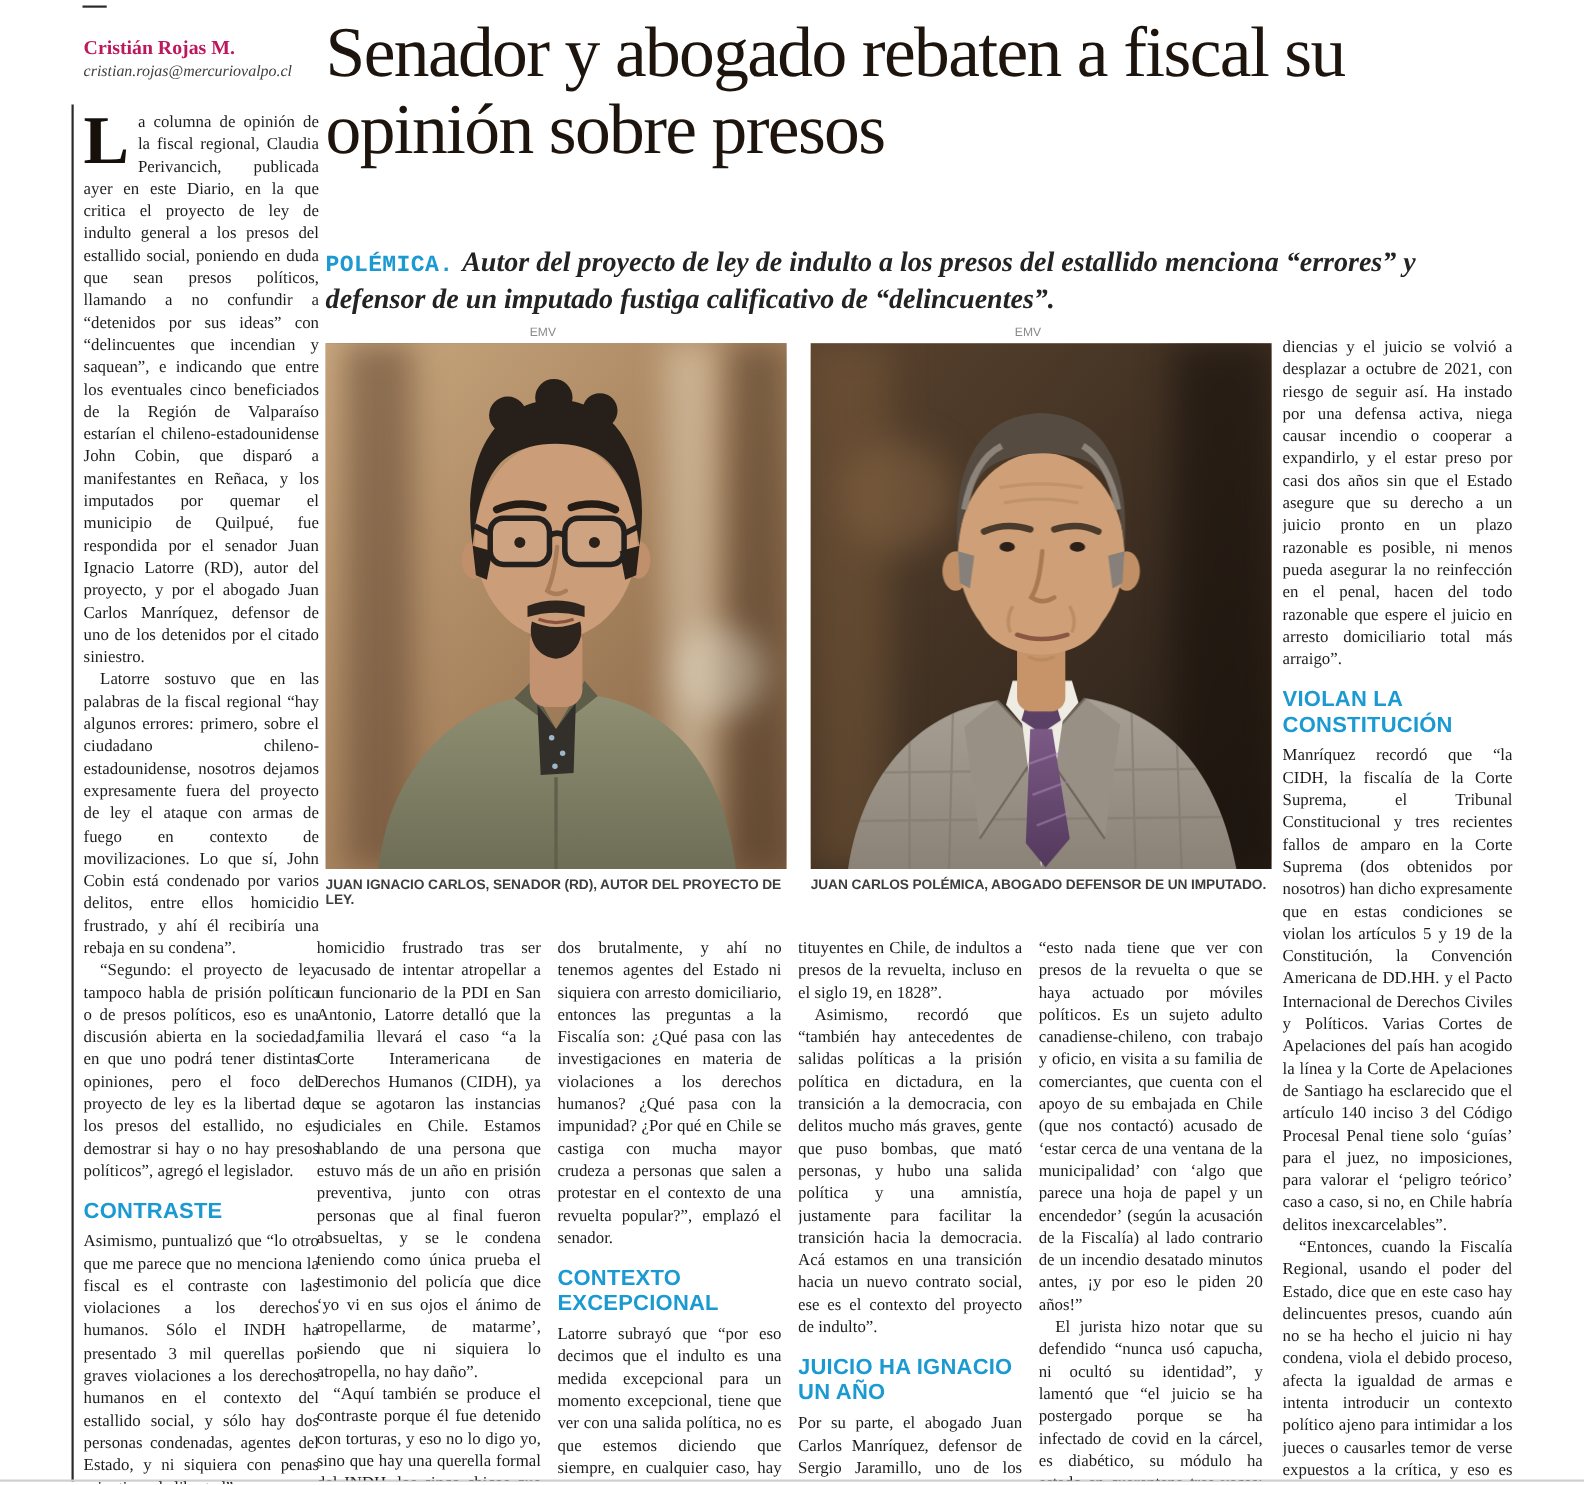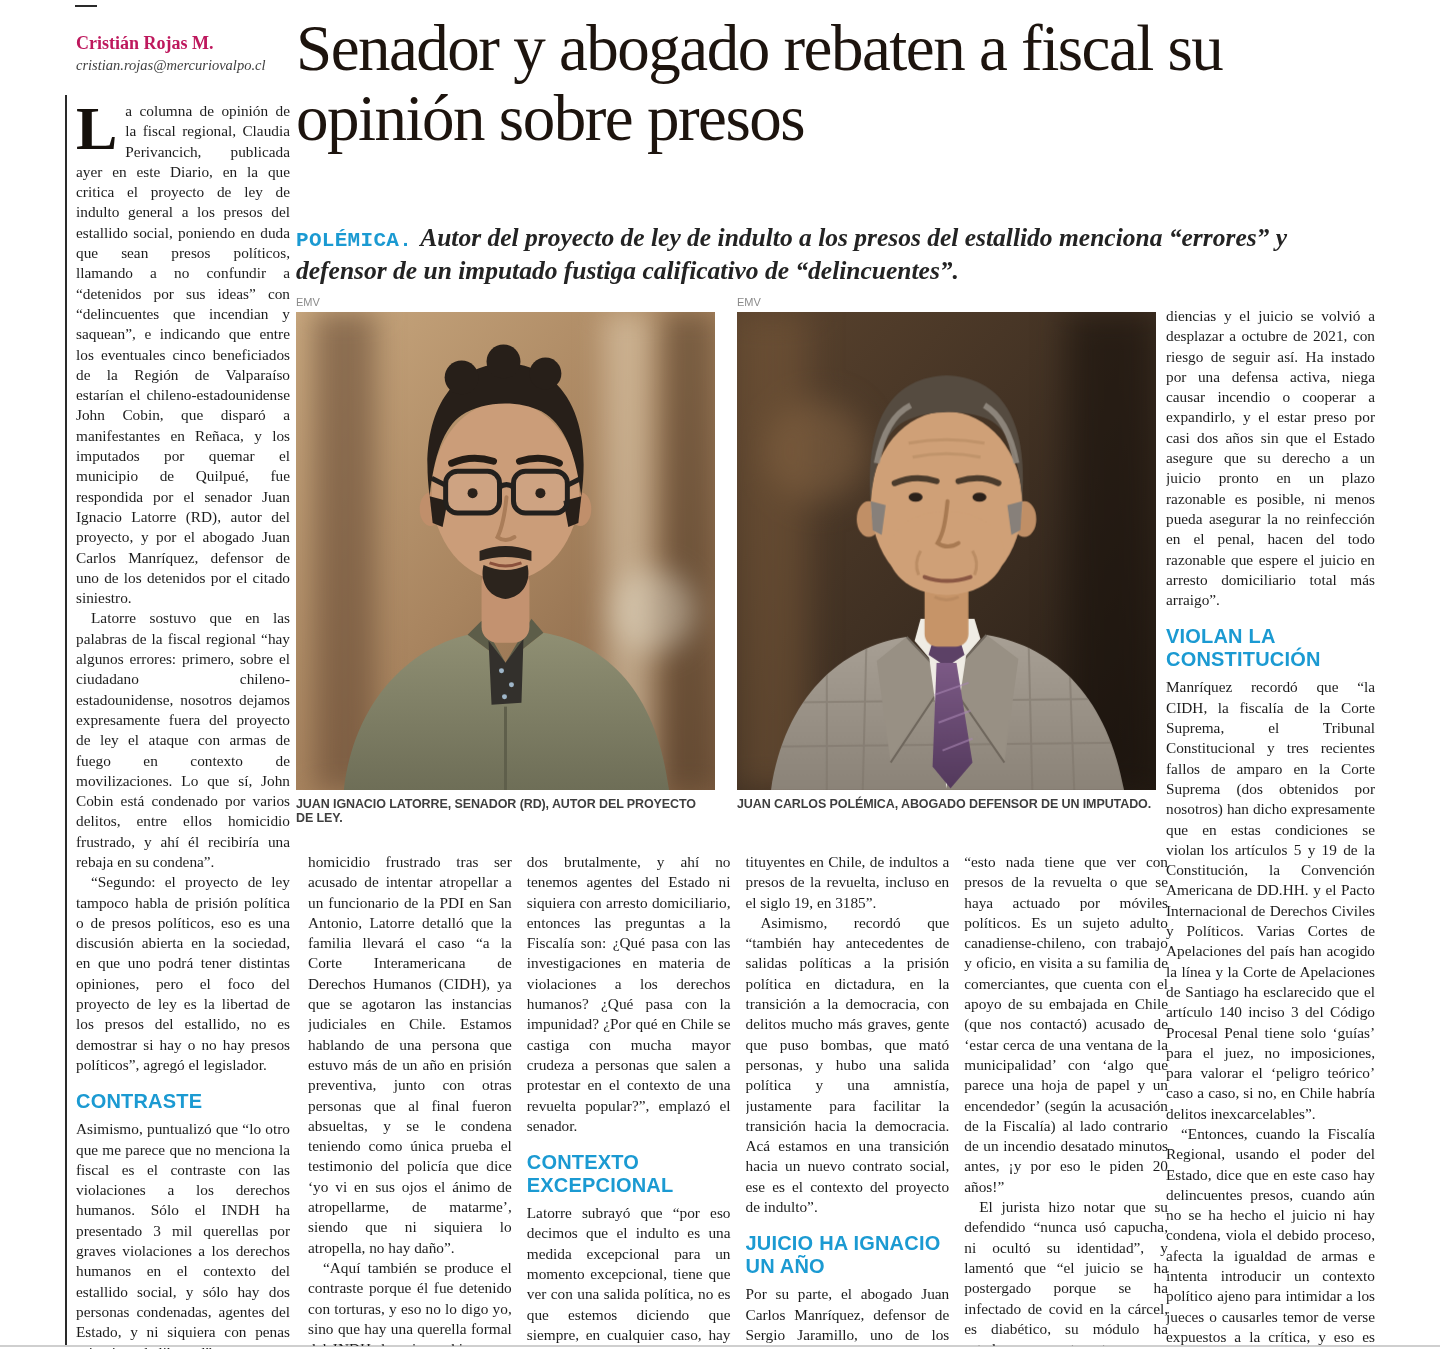--- a/index.html
+++ b/index.html
@@ -36,39 +36,39 @@
   .kicker{
     font-style:normal;font-weight:bold;color:var(--blue);
     font-family:Liberation Mono, monospace;font-size:21px;letter-spacing:.3px;
     margin-right:8px;
   }
 
   
   .photos{position:absolute;left:296px;top:296px;width:860px;display:flex;gap:22px;}
   .photo{flex:1;margin:0;}
   .credit{
-    text-align:left;font-family:"Liberation Sans", sans-serif;font-size:11px;
+    text-align:center;font-family:"Liberation Sans", sans-serif;font-size:11px;
     color:#8a8a8a;padding-right:24px;height:16px;
   }
   .imgbox{height:478px;overflow:hidden;background:#9a7d5f;}
   .imgbox svg{width:100%;height:100%;display:block;}
   figcaption{
     margin-top:7px;font-family:"Liberation Sans", sans-serif;font-weight:bold;
     font-size:12.5px;color:#3e3e3e;letter-spacing:-.1px;
   }
 
   
   .newscol p{margin:0;font-size:15.3px;line-height:20.3px;text-align:justify;hyphens:auto;-webkit-hyphens:auto;}
   .newscol p.indent{text-indent:15px;}
   .subhead{
     font-family:Liberation Sans, sans-serif;font-weight:bold;font-size:20px;
     color:var(--blue);margin:15px 0 6px 0;letter-spacing:.2px;
   }
   .col-left{position:absolute;left:76px;top:101px;width:214px;height:1248px;overflow:hidden;}
-  .bottom-cols{position:absolute;left:308px;top:852px;width:860px;height:494px;display:flex;gap:15px;overflow:hidden;}
+  .bottom-cols{position:absolute;left:288px;top:852px;width:860px;height:494px;display:flex;gap:15px;overflow:hidden;}
   .bottom-cols .newscol{flex:1;overflow:hidden;}
   .col-right{position:absolute;left:1166px;top:306px;width:209px;height:1041px;overflow:hidden;}
 
   .dropcap{
     float:left;font-weight:bold;font-size:62px;line-height:48px;
     padding:3px 8px 0 0;color:#15100b;font-family:"Liberation Serif", serif;
   }
 </style>
 </head>
 <body>
@@ -149,21 +149,21 @@
           <path d="M150,174 L136,167" stroke="#23201d" stroke-width="5"></path>
           <path d="M272,174 L286,167" stroke="#23201d" stroke-width="5"></path>
           <circle cx="177" cy="182" r="5" fill="#2a211a"></circle>
             <circle cx="245" cy="182" r="5" fill="#2a211a"></circle>
           <path d="M211,186 C209,206 206,218 202,226 Q210,232 219,226" stroke="#aa7d59" stroke-width="4" fill="none" stroke-linecap="round"></path>
           <path d="M184,240 Q210,230 236,240 L236,250 Q210,242 184,250 Z" fill="#2c241d"></path>
           <path d="M194,252 Q210,258 226,252" stroke="#8a513c" stroke-width="3" fill="none"></path>
           <path d="M188,254 Q210,264 232,254 C236,270 228,286 210,288 C192,286 184,270 188,254 Z" fill="#2c241d"></path>
         </svg>
       </div>
-      <figcaption>JUAN IGNACIO LATORRE, SENADOR (RD), AUTOR DEL PROYECTO DE LEY.</figcaption>
+      <figcaption>JUAN IGNACIO CARLOS, SENADOR (RD), AUTOR DEL PROYECTO DE LEY.</figcaption>
     </figure>
 
     <figure class="photo">
       <div class="credit">EMV</div>
       <div class="imgbox">
         <svg viewBox="0 0 420 480" preserveAspectRatio="xMidYMid slice" aria-hidden="true">
           <defs>
             <linearGradient id="bgB" x1="0" y1="0" x2="1" y2="1">
               <stop offset="0" stop-color="#5a432e"></stop>
                 <stop offset="0.6" stop-color="#3a2c20"></stop>
@@ -241,21 +241,21 @@
     <div class="newscol">
       <p>homicidio frustrado tras ser acusado de intentar atropellar a un funcionario de la PDI en San Antonio, Latorre detalló que la familia llevará el caso “a la Corte Interamericana de Derechos Humanos (CIDH), ya que se agotaron las instancias judiciales en Chile. Estamos hablando de una persona que estuvo más de un año en prisión preventiva, junto con otras personas que al final fueron absueltas, y se le condena teniendo como única prueba el testimonio del policía que dice ‘yo vi en sus ojos el ánimo de atropellarme, de matarme’, siendo que ni siquiera lo atropella, no hay daño”.</p>
       <p class="indent">“Aquí también se produce el contraste porque él fue detenido con torturas, y eso no lo digo yo, sino que hay una querella formal del INDH, los cinco chicos que fueron detenidos fueron golpea-</p>
     </div>
     <div class="newscol">
       <p>dos brutalmente, y ahí no tenemos agentes del Estado ni siquiera con arresto domiciliario, entonces las preguntas a la Fiscalía son: ¿Qué pasa con las investigaciones en materia de violaciones a los derechos humanos? ¿Qué pasa con la impunidad? ¿Por qué en Chile se castiga con mucha mayor crudeza a personas que salen a protestar en el contexto de una revuelta popular?”, emplazó el senador.</p>
       <h3 class="subhead">CONTEXTO EXCEPCIONAL</h3>
       <p>Latorre subrayó que “por eso decimos que el indulto es una medida excepcional para un momento excepcional, tiene que ver con una salida política, no es que estemos diciendo que siempre, en cualquier caso, hay que indultar. En ese sentido, hay antecedentes en la historia, en momentos cons-</p>
     </div>
     <div class="newscol">
-      <p>tituyentes en Chile, de indultos a presos de la revuelta, incluso en el siglo 19, en 3185”.</p>
+      <p>tituyentes en Chile, de indultos a presos de la revuelta, incluso en el siglo 19, en 1828”.</p>
       <p class="indent">Asimismo, recordó que “también hay antecedentes de salidas políticas a la prisión política en dictadura, en la transición a la democracia, con delitos mucho más graves, gente que puso bombas, que mató personas, y hubo una salida política y una amnistía, justamente para facilitar la transición hacia la democracia. Acá estamos en una transición hacia un nuevo contrato social, ese es el contexto del proyecto de indulto”.</p>
       <h3 class="subhead">JUICIO HA IGNACIO UN AÑO</h3>
       <p>Por su parte, el abogado Juan Carlos Manríquez, defensor de Sergio Jaramillo, uno de los imputados por incendiar el municipio de Quilpué y que ha estado un año en prisión preventiva, afirmó que</p>
     </div>
     <div class="newscol">
       <p>“esto nada tiene que ver con presos de la revuelta o que se haya actuado por móviles políticos. Es un sujeto adulto canadiense-chileno, con trabajo y oficio, en visita a su familia de comerciantes, que cuenta con el apoyo de su embajada en Chile (que nos contactó) acusado de ‘estar cerca de una ventana de la municipalidad’ con ‘algo que parece una hoja de papel y un encendedor’ (según la acusación de la Fiscalía) al lado contrario de un incendio desatado minutos antes, ¡y por eso le piden 20 años!”</p>
       <p class="indent">El jurista hizo notar que su defendido “nunca usó capucha, ni ocultó su identidad”, y lamentó que “el juicio se ha postergado porque se ha infectado de covid en la cárcel, es diabético, su módulo ha estado en cuarentena tres veces; no lo conectan a las au-</p>
     </div>
   </section>
 

